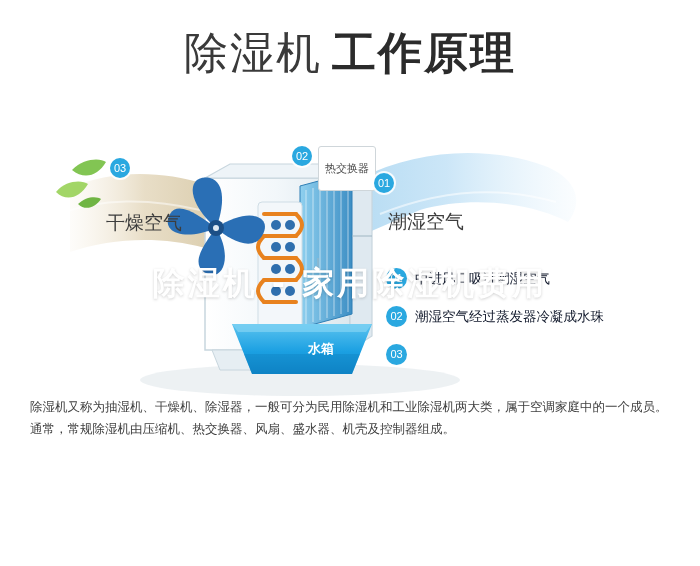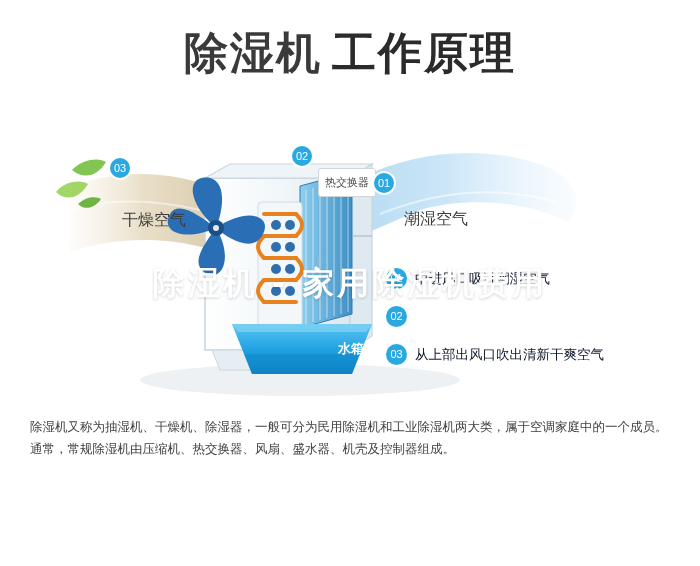--- a/index.html
+++ b/index.html
@@ -11,21 +11,21 @@
     position:relative;
   }
   .page{position:relative;width:700px;height:566px;overflow:hidden;background:#fff;}
 
   
   .title-wrap{
     position:absolute;left:0;top:24px;width:700px;text-align:center;
     white-space:nowrap;
   }
   .title-a{
-    font-size:44px;font-weight:bold;color:#3a3a3a;letter-spacing:2px;
+    font-size:44px;font-weight:normal;color:#3a3a3a;letter-spacing:2px;
     font-family:"DejaVu Sans","Liberation Sans",sans-serif;
   }
   .title-b{
     font-size:44px;font-weight:bold;color:#2b2b2b;letter-spacing:2px;
     font-family:Liberation Sans, sans-serif;
     margin-left:10px;
   }
 
   
   .illus{
@@ -34,29 +34,27 @@
   .illus svg{position:absolute;left:0;top:0;}
 
   
   .badge{
     position:absolute;width:20px;height:20px;border-radius:50%;
     background:#2aa8e0;color:#fff;font-size:11px;line-height:20px;
     text-align:center;font-family:"Liberation Sans",sans-serif;
     box-shadow:0 0 0 2px rgba(255,255,255,.85);
   }
   .lbl{
-    position:absolute;font-size:16px;color:#3d3d3d;white-space:nowrap;
-    font-family:"DejaVu Sans","Liberation Sans",sans-serif;
-    margin-left:16px;
+    position:absolute;font-size:19px;color:#3d3d3d;white-space:nowrap;
+    font-family:"DejaVu Sans","Liberation Sans",sans-serif;
   }
   .chip{
     position:absolute;font-size:11px;color:#4a4a4a;background:#fff;
-    border:1px solid #cfd6da;border-radius:3px;padding:6px 6px;white-space:nowrap;
-    font-family:"DejaVu Sans","Liberation Sans",sans-serif;
-    margin-top:22px;
+    border:1px solid #cfd6da;border-radius:3px;padding:14px 6px;white-space:nowrap;
+    font-family:"DejaVu Sans","Liberation Sans",sans-serif;
   }
 
   
   .steps{position:absolute;left:386px;top:150px;width:300px;}
   .step{display:flex;align-items:center;margin-bottom:17px;}
   .step .num{
     flex:0 0 auto;width:21px;height:21px;border-radius:50%;
     background:#2aa8e0;color:#fff;font-size:11px;line-height:21px;text-align:center;
     margin-right:8px;font-family:"Liberation Sans",sans-serif;
   }
@@ -75,21 +73,21 @@
   .watermark{
     position:absolute;left:0;top:262px;width:700px;text-align:center;
     font-size:32px;font-weight:bold;color:#ffffff;letter-spacing:3px;
     text-shadow:0 1px 3px rgba(0,0,0,.18);
     font-family:"DejaVu Sans","Liberation Sans",sans-serif;
     pointer-events:none;white-space:nowrap;
   }
 
   
   .body-text{
-    position:absolute;left:30px;top:416px;width:640px;
+    position:absolute;left:30px;top:396px;width:640px;
     font-size:12.5px;color:#3f3f3f;line-height:22px;
     font-family:"DejaVu Sans","Liberation Sans",sans-serif;
   }
   .body-text p{margin:0 0 12px 0;}
   .body-text p.tight{margin-bottom:0;}
 </style>
 </head>
 <body>
 
 <div class="page">
@@ -224,33 +222,33 @@
 
     <div class="chip" style="left:318px;top:28px;">热交换器</div>
     <div class="badge" style="left:292px;top:28px;">02</div>
 
     <div class="badge" style="left:110px;top:40px;">03</div>
     <div class="lbl" style="left:106px;top:92px;">干燥空气</div>
 
     <div class="badge" style="left:374px;top:55px;">01</div>
     <div class="lbl" style="left:388px;top:91px;font-family:Liberation Serif, serif;">潮湿空气</div>
 
-    <div class="tank-label" style="left:338px;top:222px;">水箱</div>
+    <div class="tank-label" style="left:308px;top:222px;">水箱</div>
 
     <div class="steps">
       <div class="step">
         <span class="num">01</span>
         <span class="txt">中进风口吸进潮湿空气</span>
       </div>
       <div class="step">
         <span class="num">02</span>
+        <span class="txt">潮湿空气经过蒸发器冷凝成水珠</span>
       </div>
       <div class="step">
         <span class="num">03</span>
-        <span class="txt">从上部出风口吹出清新干爽空气</span>
       </div>
     </div>
   </div>
 
   <div class="watermark">除湿机 - 家用除湿机费用</div>
 
   <div class="body-text">
     <p>除湿机又称为抽湿机、干燥机、除湿器，一般可分为民用除湿机和工业除湿机两大类，属于空调家庭中的一个成员。通常，常规除湿机由压缩机、热交换器、风扇、盛水器、机壳及控制器组成。</p>
   </div>
 

